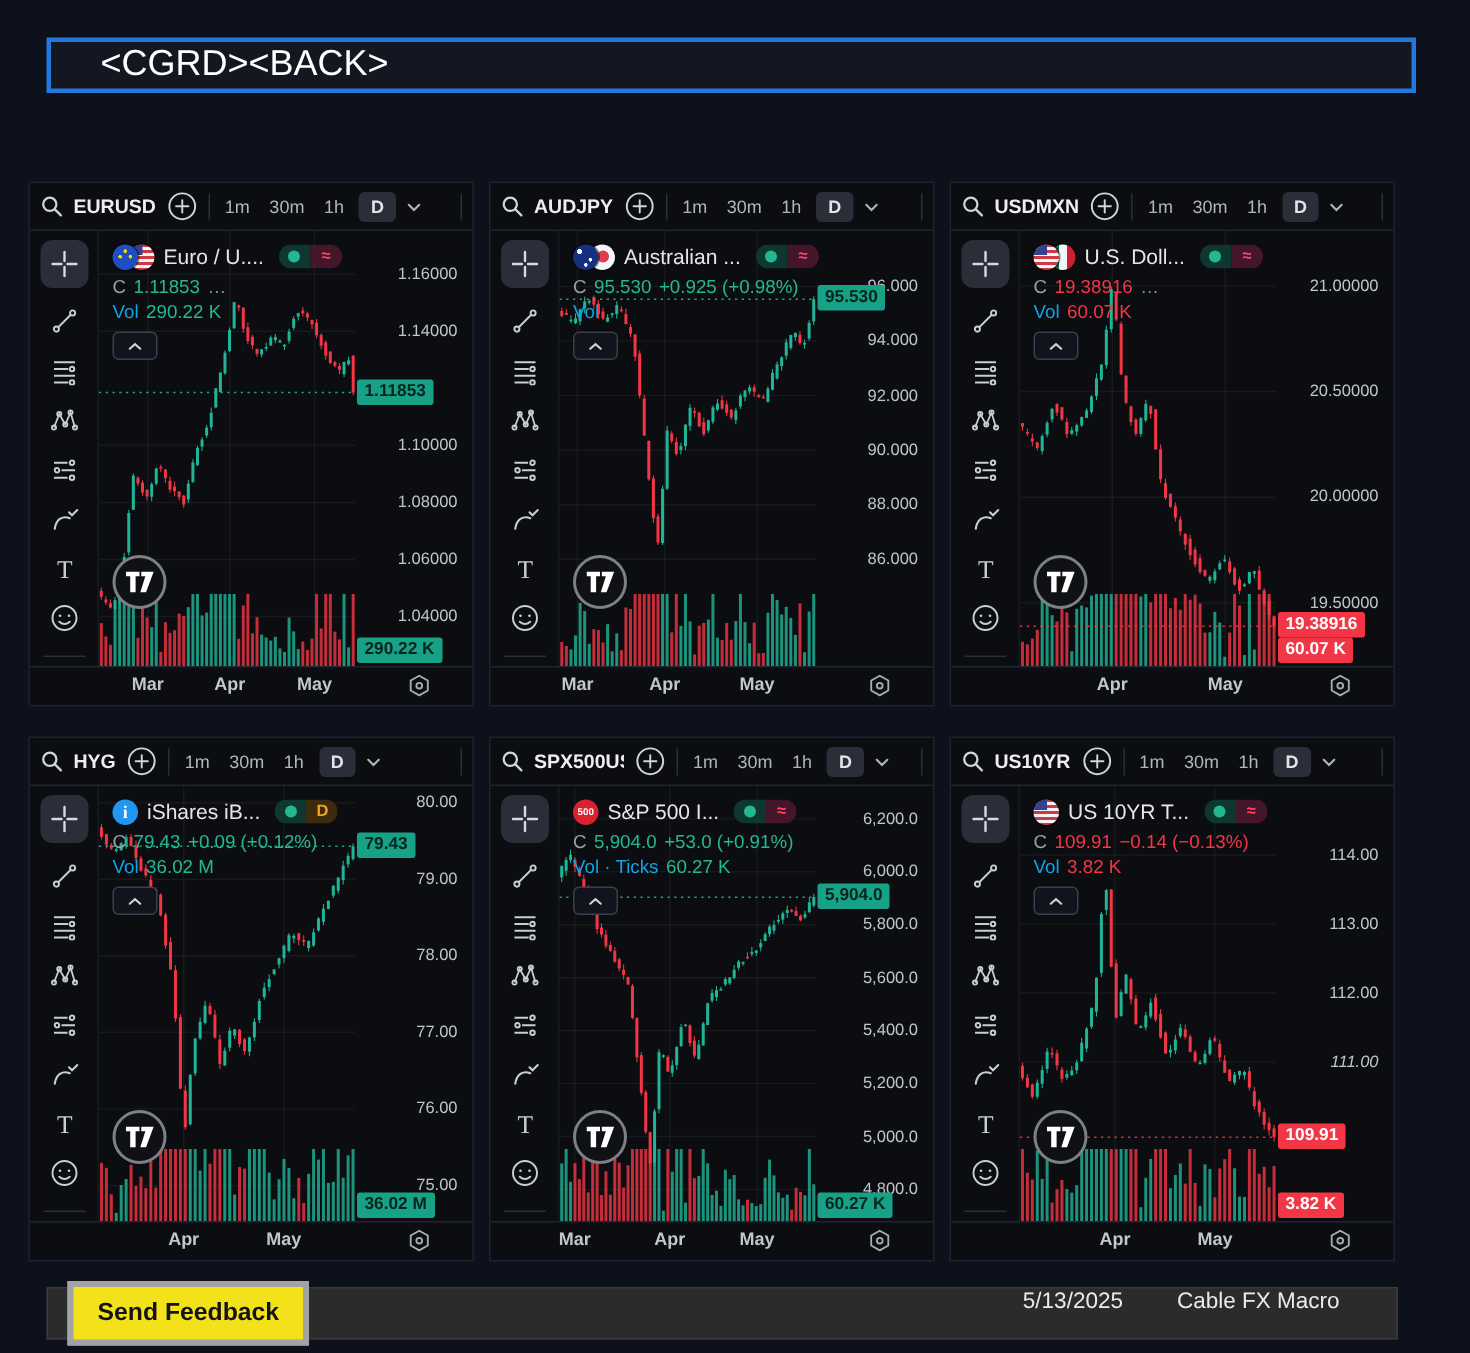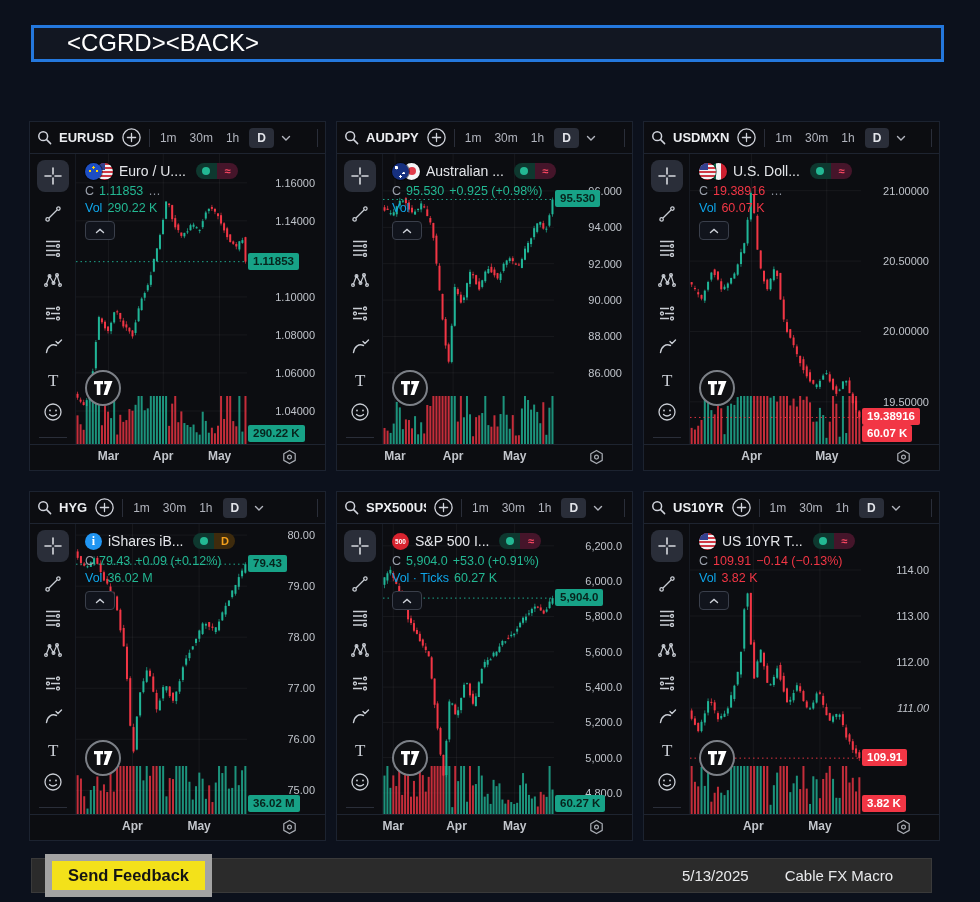--- a/index.html
+++ b/index.html
@@ -5,21 +5,21 @@
   html,body{margin:0;padding:0;background:#0c111c;}
   .page{position:relative;width:980px;height:902px;background:#0c111c;font-family:"Liberation Sans",sans-serif;overflow:hidden;}
   
   .cmd{position:absolute;left:31px;top:25px;width:913px;height:37px;box-sizing:border-box;
        background:#121722;border:3px solid #2478dd;color:#fff;font-size:24px;
        padding:0 0 2px 33px;font-family:"Liberation Sans",sans-serif;outline:none;}
   .topbar{position:absolute;left:31px;top:67px;width:901px;height:39px;background:#2b2b2b;border:1px solid #383838;box-sizing:border-box;}
   .help{position:absolute;right:1px;top:2px;width:132px;height:33px;background:#17b417;color:#fff;
         font-weight:700;font-size:16px;border:none;font-family:"Liberation Sans",sans-serif;}
   
-  .grid{position:absolute;left:30px;top:122px;display:grid;grid-template-columns:repeat(3,295px);grid-auto-rows:348px;column-gap:12px;row-gap:22px;}
+  .grid{position:absolute;left:20px;top:122px;display:grid;grid-template-columns:repeat(3,295px);grid-auto-rows:348px;column-gap:12px;row-gap:22px;}
   .panel{position:relative;background:#0c0d11;outline:1px solid #1c2330;}
   .tb{height:32px;display:flex;align-items:center;padding:0 7px;gap:7px;border-bottom:1px solid #1e2430;box-sizing:border-box;}
   .tb .sym{color:#eceef1;font-weight:700;font-size:13px;max-width:60px;overflow:hidden;white-space:nowrap;flex:none;}
   .tf{color:#b2b5be;font-size:12px;padding:2px 3px;flex:none;}
   .tf.active{background:#2a2e39;color:#e2e4e9;border-radius:4px;padding:3px 8px;font-weight:600;}
   .vdiv{width:1px;height:18px;background:#2a2e39;flex:none;}
   .vdiv.end{margin-left:auto;}
   .icn{display:flex;align-items:center;justify-content:center;flex:none;}
   .pbody{display:flex;height:290px;}
   
@@ -77,22 +77,22 @@
   .badge.up{background:#17a287;color:#07241d;}
   .badge.dn{background:#f23645;color:#fff;}
   
   .trow{position:relative;height:42px;border-top:1px solid #1e2430;box-sizing:border-box;}
   .tinner{position:absolute;left:46px;width:171px;height:100%;}
   .xlab{position:absolute;top:4px;transform:translateX(-50%);color:#c3c6cc;font-size:12px;font-weight:700;}
   .gear{position:absolute;right:26px;top:3px;}
   
   .footer{position:absolute;left:31px;top:858px;width:901px;height:35px;background:#2b2b2b;border:1px solid #3a3a3a;box-sizing:border-box;}
   .feedback{position:absolute;left:13px;top:-5px;height:43px;padding:0 16px;background:#f3e11a;color:#141414;
-            font-weight:700;font-size:16.5px;border:7px solid #a3a3a3;font-family:"Liberation Sans",sans-serif;}
-  .fright{position:absolute;right:38px;top:0;height:100%;display:flex;align-items:center;gap:36px;color:#e9eaec;font-size:15px;}
+            font-weight:700;font-size:16.5px;border:4px solid #a3a3a3;font-family:"Liberation Sans",sans-serif;}
+  .fright{position:absolute;right:38px;top:0;height:100%;display:flex;gap:36px;color:#e9eaec;font-size:15px;}
 </style>
 </head>
 <body>
 
 <div class="page">
   <input class="cmd" readonly="" value="&lt;CGRD&gt;&lt;BACK&gt;" style="">
 
   <div class="grid">
   <div class="panel">
     <div class="tb">

